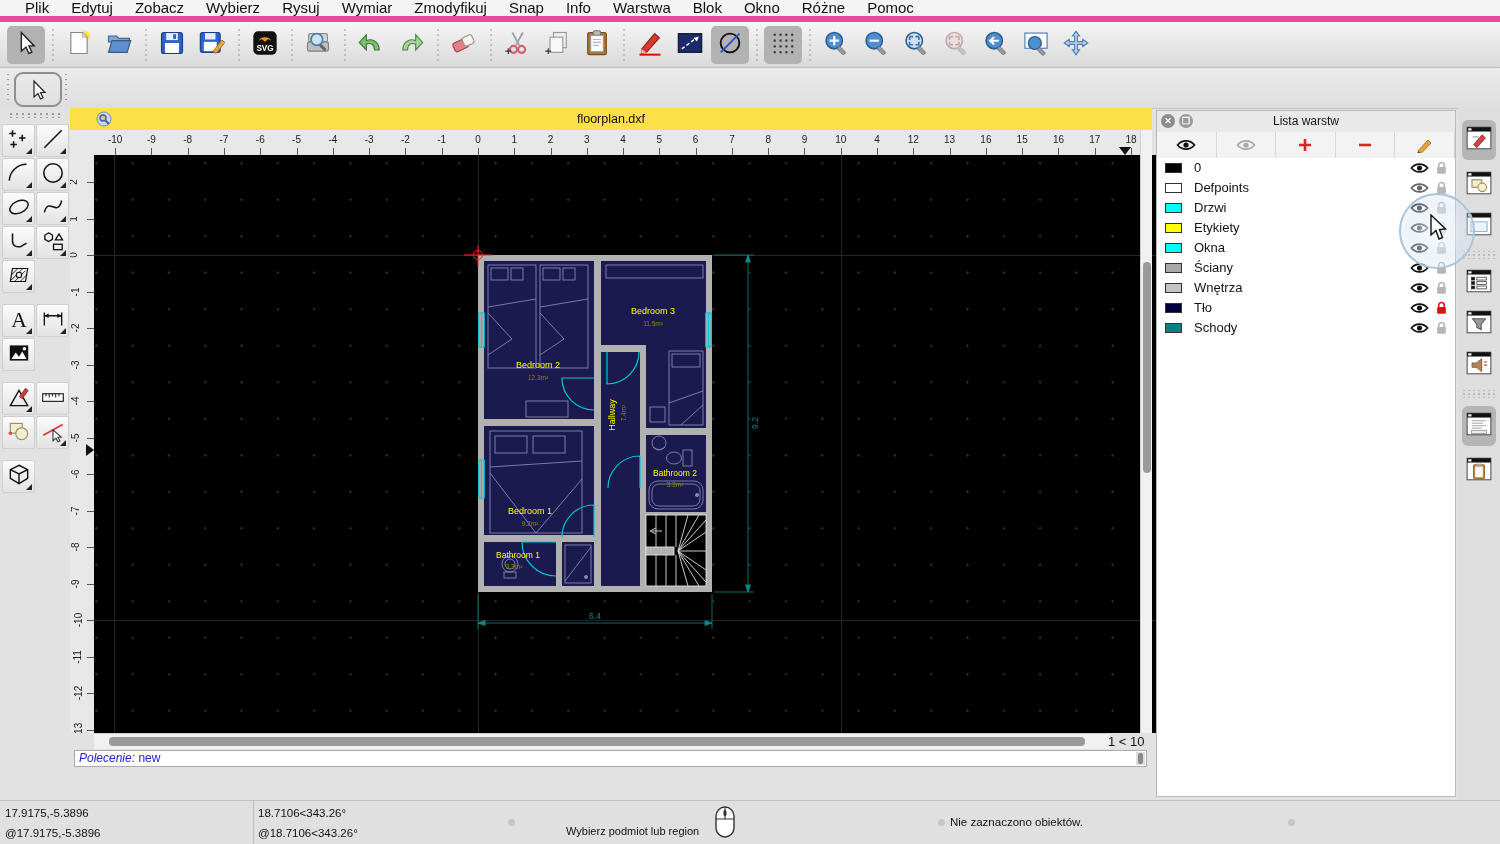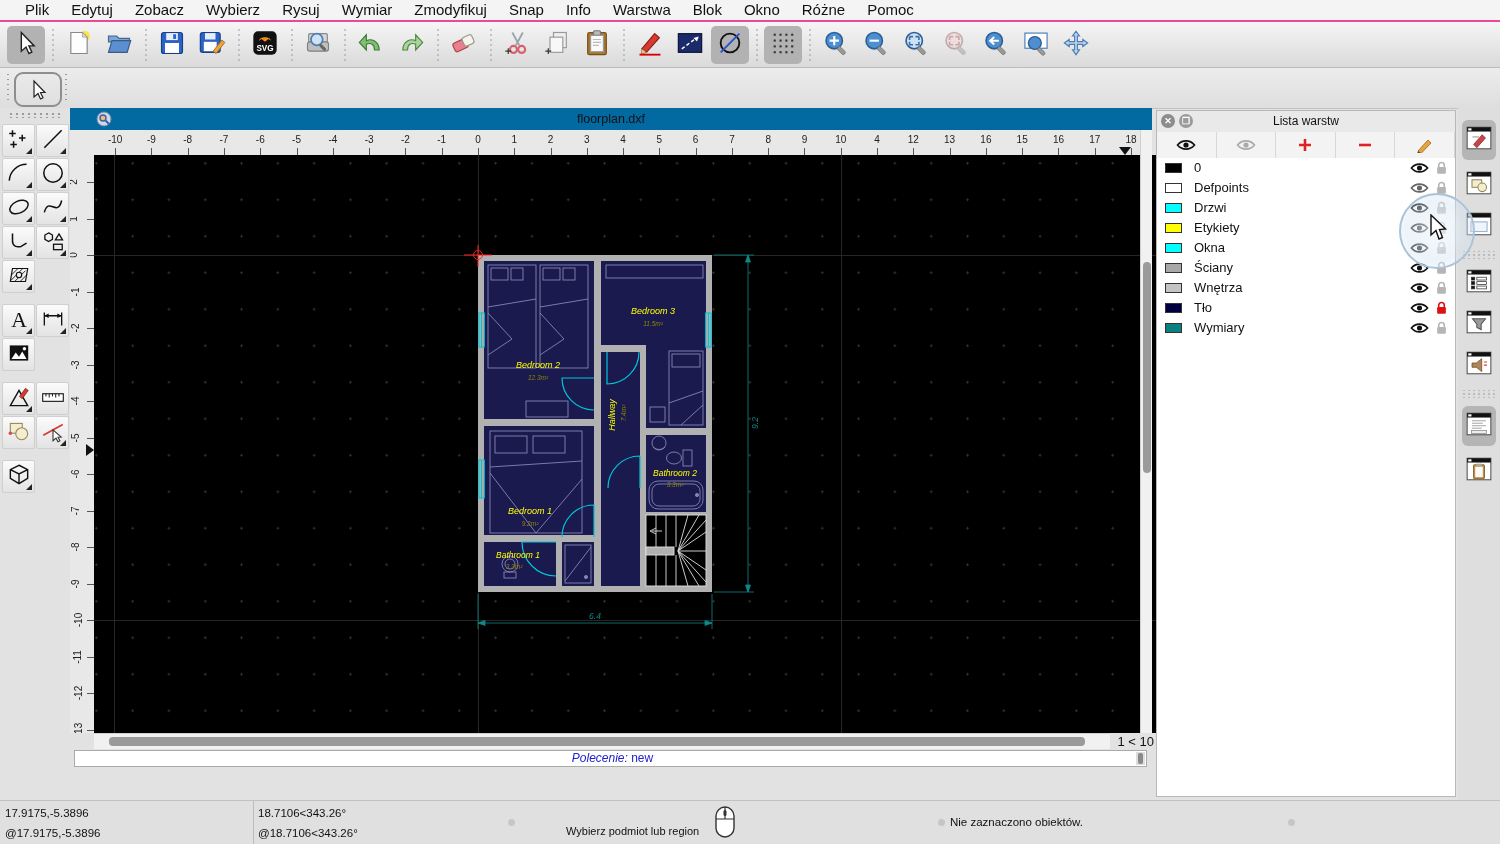--- a/index.html
+++ b/index.html
@@ -1,20 +1,20 @@
 <!DOCTYPE html>
 <html><head>
 <meta charset="utf-8">
 <style>
   html,body{margin:0;padding:0;background:#555;font-family:"Liberation Sans",sans-serif;}
   #app{position:relative;width:1500px;height:844px;background:#e2e2e2;overflow:hidden;
        -webkit-user-select:none;user-select:none;}
   
   .menubar{position:absolute;left:0;top:0;width:1500px;height:22px;background:#f4f4f4;
-           border-bottom:2px solid #ec4899;display:flex;align-items:center;padding-left:14px;box-sizing:border-box;}
+           border-bottom:6px solid #ec4899;display:flex;align-items:center;padding-left:14px;box-sizing:border-box;}
   .menu-item{font-size:15px;color:#111;padding:0 11px;line-height:22px;white-space:nowrap;}
   
   .toolbar1{position:absolute;left:0;top:22px;width:1500px;height:46px;
             background:linear-gradient(#f5f5f5,#dadada);border-bottom:1px solid #bdbdbd;
             display:flex;align-items:center;padding-left:6px;box-sizing:border-box;}
   .tbtn{width:38px;height:38px;display:flex;align-items:center;justify-content:center;border-radius:5px;margin:0 1px;}
   .tbtn svg{width:28px;height:28px;}
   .tbtn.pressed{background:#b2b2b2;}
   .tbtn.disabled{opacity:.45;}
   .tsep{width:7px;height:34px;margin:0 3px;
@@ -34,54 +34,54 @@
   .pgrid{display:grid;grid-template-columns:33px 33px;gap:1px;padding-left:2px;}
   .pbtn{position:relative;width:33px;height:33px;background:linear-gradient(#fbfbfb,#e3e3e3);
         border:1px solid #cfcfcf;border-radius:2px;box-sizing:border-box;
         display:flex;align-items:center;justify-content:center;}
   .pbtn svg{width:26px;height:26px;}
   .pbtn.tri::after{content:"";position:absolute;right:2px;bottom:2px;border-left:6px solid transparent;
         border-bottom:6px solid #222;}
   .pbtn.empty{visibility:hidden;}
   .pgap{grid-column:span 2;height:9px;}
   
-  .wtitle{position:absolute;left:70px;top:108px;width:1082px;height:22px;background:#0369a1;
+  .wtitle{position:absolute;left:70px;top:108px;width:1082px;height:22px;background:#fde047;
           border-bottom:2px solid #14b8a6;}
   .wtitle .ttext{position:absolute;left:0;right:0;text-align:center;font-size:12.5px;color:#111;line-height:22px;}
   .wtitle .wicon{position:absolute;left:26px;top:3px;width:16px;height:16px;}
   .hruler{position:absolute;left:94px;top:130px;width:1046px;height:25px;background:#e8e8e8;overflow:hidden;
           display:flex;padding-left:3px;box-sizing:border-box;}
   .hcell{position:relative;width:36.29px;flex:0 0 36.29px;text-align:center;}
   .hcell .num{font-size:10px;color:#222;display:block;margin-top:4px;}
   .hcell .tick{position:absolute;left:50%;bottom:0;width:1px;height:7px;background:#555;}
   .vruler{position:absolute;left:70px;top:130px;width:24px;height:603px;background:#e8e8e8;overflow:hidden;
           padding-top:33.8px;box-sizing:border-box;}
   .vcell{position:relative;height:36.5px;}
   .vcell .num{position:absolute;left:1px;top:50%;transform:translateY(-50%) rotate(-90deg);font-size:10px;color:#222;}
   .vcell .tick{position:absolute;right:0;top:50%;width:7px;height:1px;background:#555;}
   .corner{position:absolute;left:70px;top:130px;width:24px;height:25px;background:#e8e8e8;}
   .hmarker{position:absolute;left:1031px;bottom:0;border-left:6px solid transparent;border-right:6px solid transparent;
            border-top:8px solid #111;}
   .vmarker{position:absolute;right:0;top:315px;border-top:6px solid transparent;border-bottom:6px solid transparent;
            border-left:8px solid #111;}
   .canvas{position:absolute;left:94px;top:155px;width:1181px;height:578px;background-color:#000;
           background-image:radial-gradient(circle,#2e2e2e 1px,transparent 1.3px);
-          background-size:36.3px 36.5px;background-position:20.5px 26.5px;overflow:hidden;font-style:italic;}
+          background-size:36.3px 36.5px;background-position:20.5px 26.5px;overflow:hidden;}
   .mgv{position:absolute;top:0;bottom:0;width:1px;background:#262626;}
   .mgh{position:absolute;left:0;right:0;height:1px;background:#262626;}
   .planbox{position:absolute;left:364px;top:88px;}
   
   .vscroll{position:absolute;left:1140px;top:130px;width:12px;height:603px;background:#f1f1f1;border-left:1px solid #d0d0d0;box-sizing:border-box;}
   .vscroll .thumb{position:absolute;left:2px;top:132px;width:8px;height:211px;background:#9a9a9a;border-radius:4px;}
   .hscroll{position:absolute;left:94px;top:733px;width:1016px;height:16px;background:#f1f1f1;border-top:1px solid #d0d0d0;box-sizing:border-box;}
   .hscroll .thumb{position:absolute;left:15px;top:3px;width:976px;height:9px;background:#9a9a9a;border-radius:4px;}
-  .pageind{position:absolute;left:1108px;top:734px;width:46px;font-size:13px;color:#111;text-align:right;}
+  .pageind{position:absolute;left:1108px;top:734px;width:46px;font-size:13px;color:#111;}
   
   .cmdhist{position:absolute;left:74px;top:750px;width:1073px;height:17px;background:#fff;border:1px solid #aaa;box-sizing:border-box;
-           font-size:12px;line-height:15px;padding-left:4px;color:#2222cc;text-align:center;}
+           font-size:12px;line-height:15px;padding-left:4px;color:#2222cc;}
   .cmdhist .lbl{font-style:italic;}
   .cmdhist .mini{position:absolute;right:1px;top:1px;width:9px;height:13px;background:#ddd;}
   .cmdhist .mini i{display:block;margin:1px auto;width:5px;height:11px;background:#8a8a8a;border-radius:2px;}
   .cmdrow{position:absolute;left:74px;top:771px;width:1078px;height:26px;background:#ededed;border:1px solid #bbb;box-sizing:border-box;}
   .cmdrow .lbl{position:absolute;left:5px;top:5px;font-size:13px;color:#111;}
   .cmdrow input{position:absolute;left:56px;top:3px;width:1068px;height:18px;border:1px solid #999;background:#fff;font-size:12px;box-sizing:border-box;}
   .cmdrow input{width:1000px;}
   .cmdrow .kbbtn{position:absolute;right:3px;top:3px;width:19px;height:19px;border:1px solid #888;background:#e8e8e8;
                  display:flex;align-items:center;justify-content:center;}
   .cmdrow .kbbtn svg{width:13px;height:13px;}
@@ -993,21 +993,21 @@
           </span>
           <span class="lock" style="color: rgb(221, 17, 17);">
             <svg viewBox="0 0 14 16">
               <path d="M4 7 V5 a3 3 0 0 1 6 0 V7" fill="none" stroke="currentColor" stroke-width="1.7"></path>
               <rect x="2.3" y="7" width="9.4" height="7.2" rx="1.2" fill="currentColor"></rect>
             </svg>
           </span>
         </div>
         <div class="layer-row">
           <span class="swatch" style="background: rgb(10, 128, 128);"></span>
-          <span class="lname">Wymiary</span>
+          <span class="lname">Schody</span>
 
           <span class="eye" style="color: rgb(17, 17, 17);">
             <svg viewBox="0 0 20 14">
               <path d="M1.5 7 C6 1.5 14 1.5 18.5 7 C14 12.5 6 12.5 1.5 7 Z" fill="none" stroke="currentColor" stroke-width="1.7"></path>
               <circle cx="10" cy="7" r="2.7" fill="currentColor"></circle>
             </svg>
           </span>
           <span class="lock" style="color: rgb(181, 181, 181);">
             <svg viewBox="0 0 14 16">
               <path d="M4 7 V5 a3 3 0 0 1 6 0 V7" fill="none" stroke="currentColor" stroke-width="1.7"></path>

